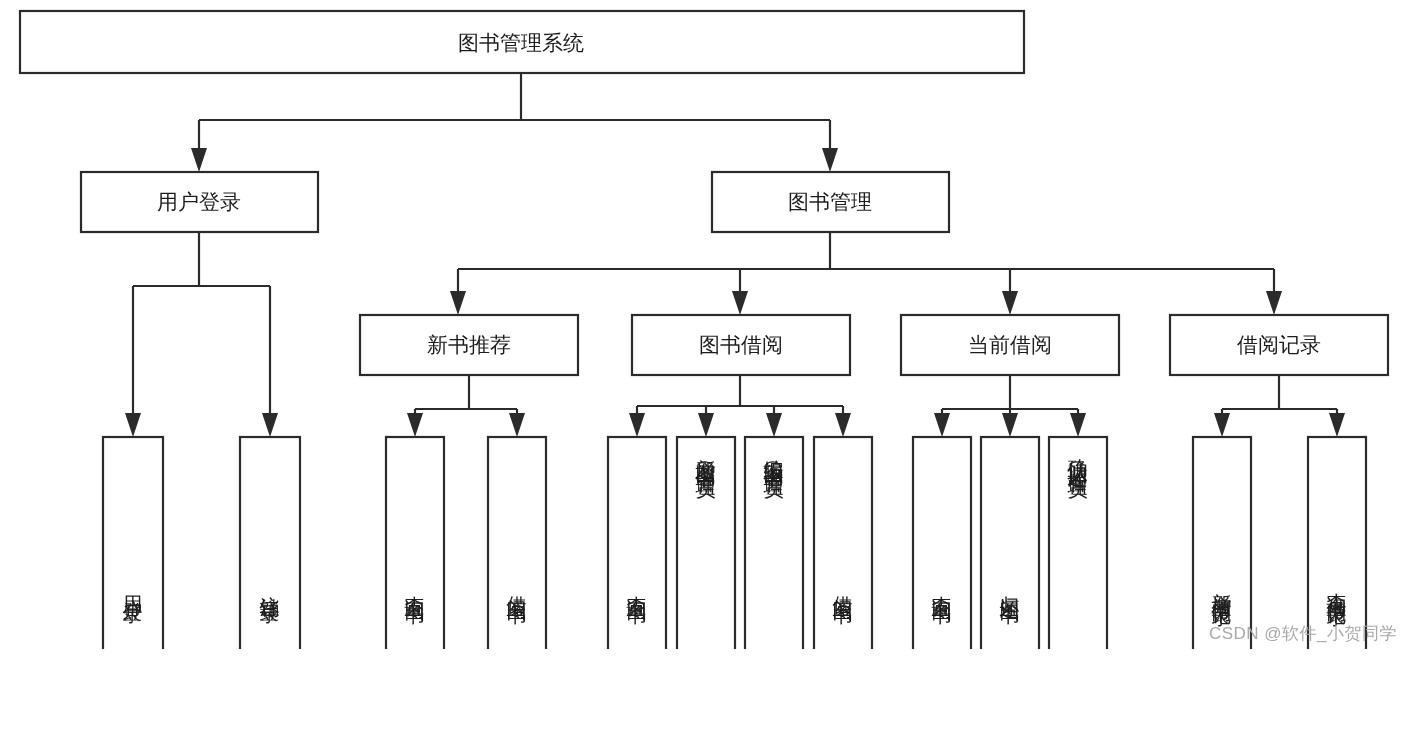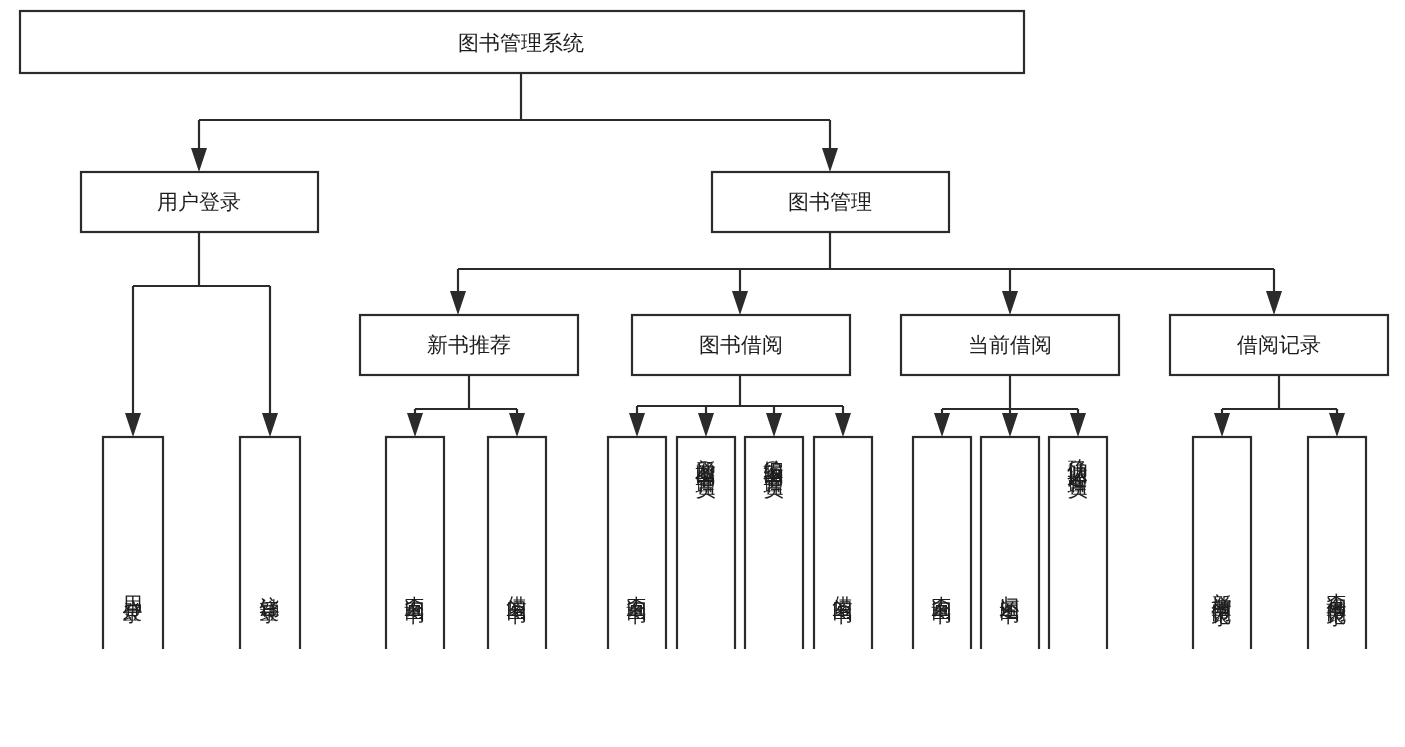--- a/index.html
+++ b/index.html
@@ -227,14 +227,15 @@
     <span class="leaf-label-v">确认归还（管理员）</span>
   </div>
 
   <div class="leaf-label-wrap" style="left:1193px; top:437px; width:58px; height:298px;">
     <span class="leaf-label-v">新增借阅记录</span>
   </div>
   <div class="leaf-label-wrap" style="left:1308px; top:437px; width:58px; height:298px;">
     <span class="leaf-label-v">查询借阅记录</span>
   </div>
 
+  <div id="watermark">CSDN @软件_小贺同学</div>
 
 </div>
 
 </body></html>

